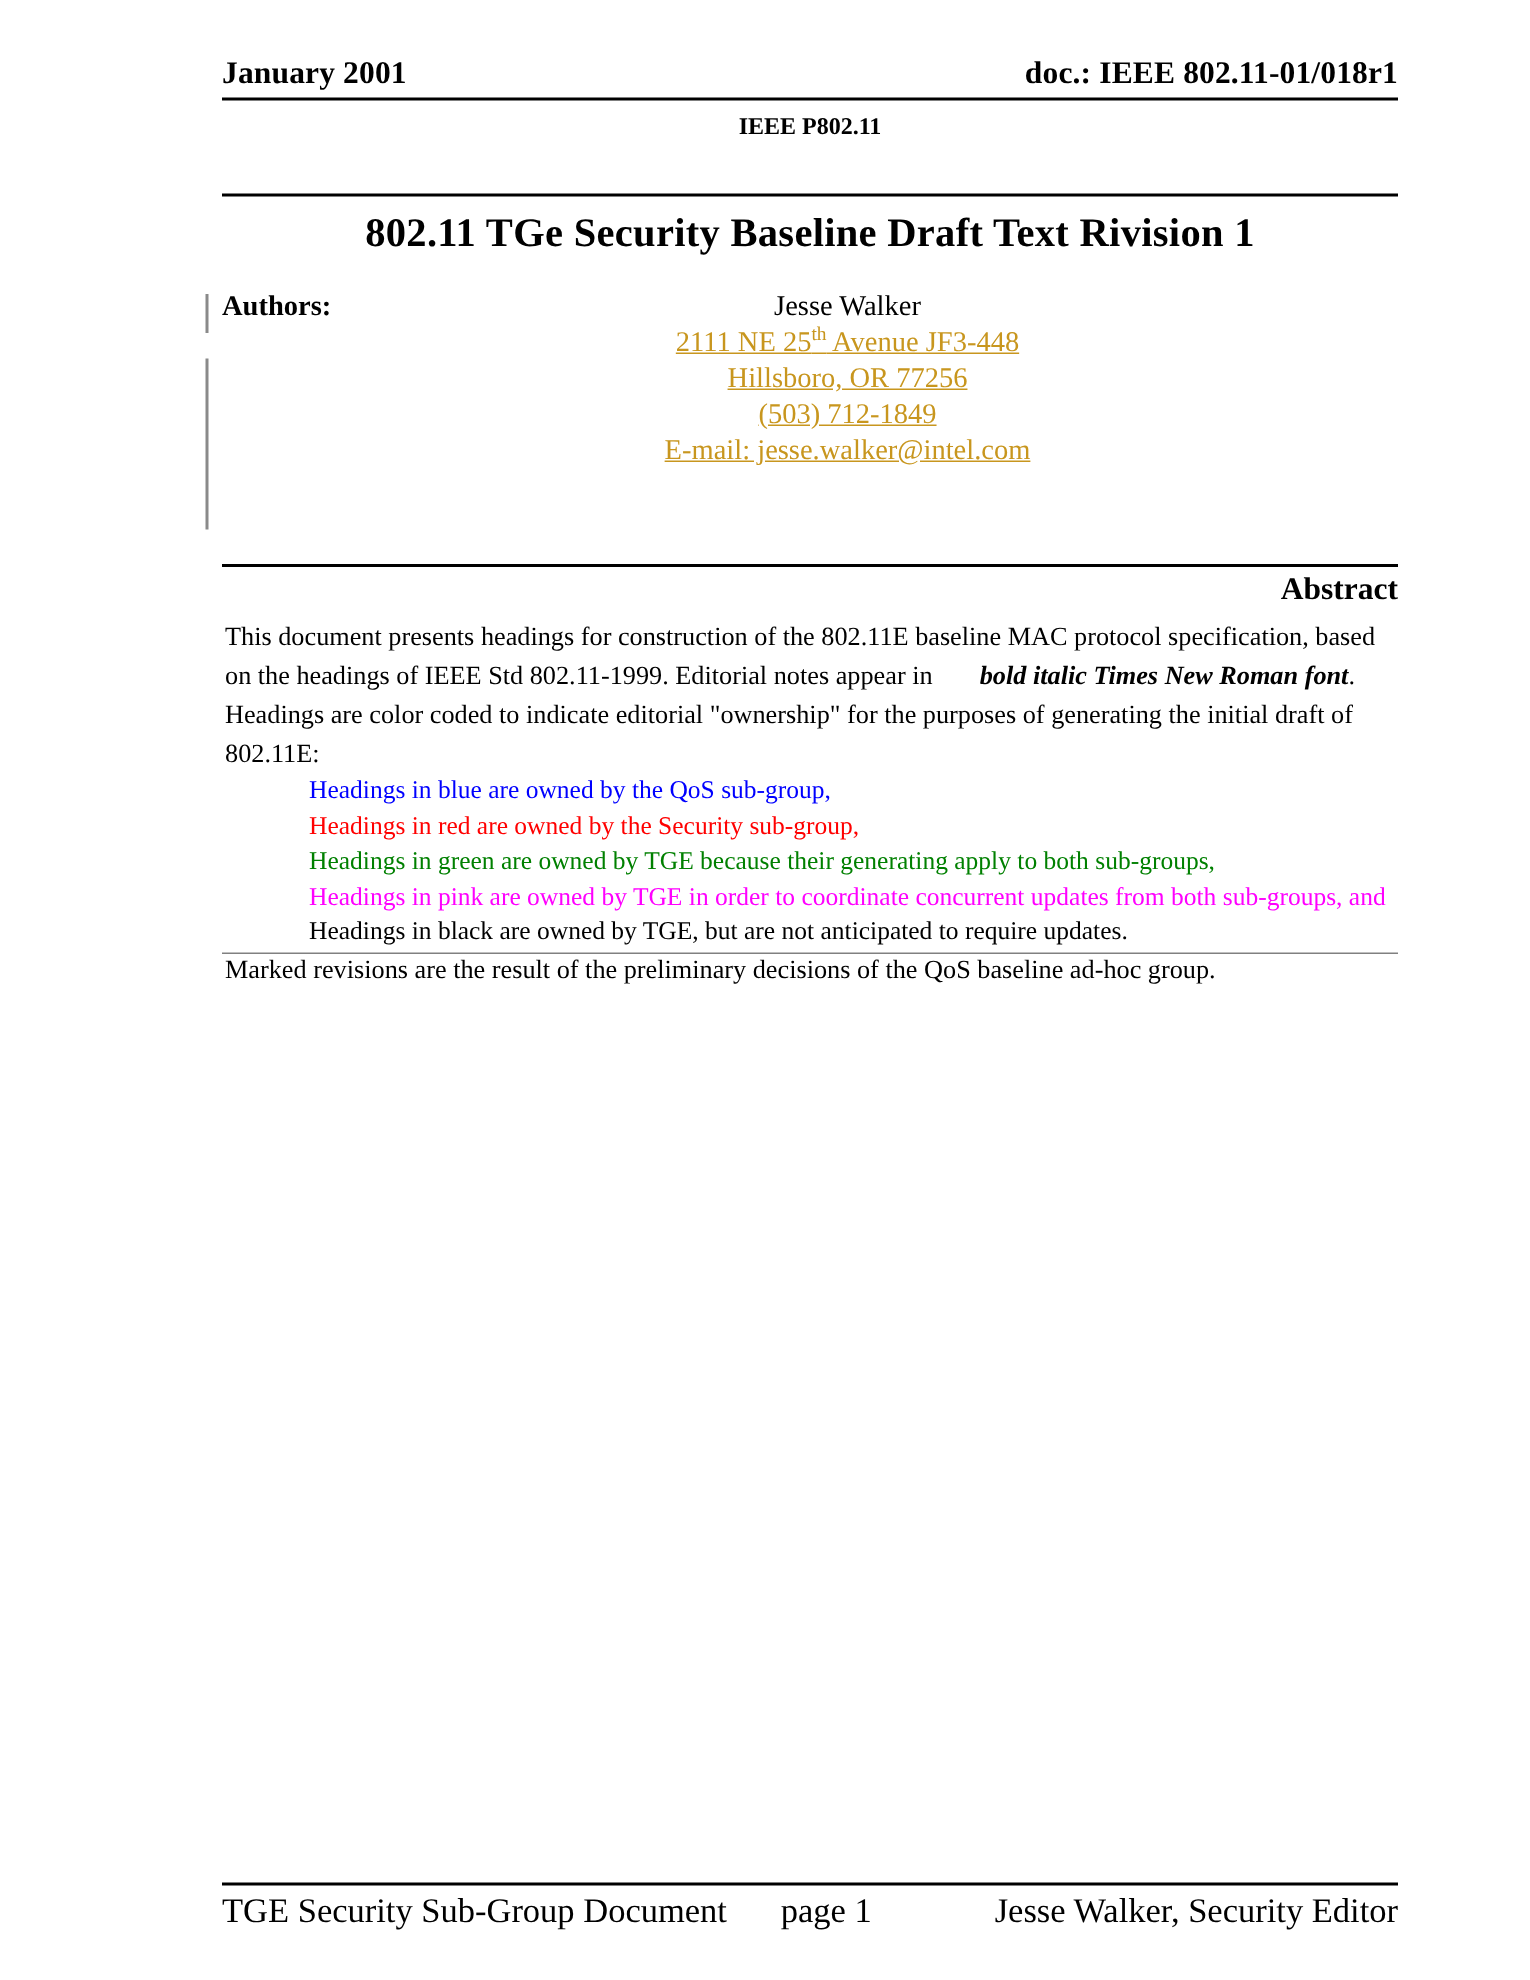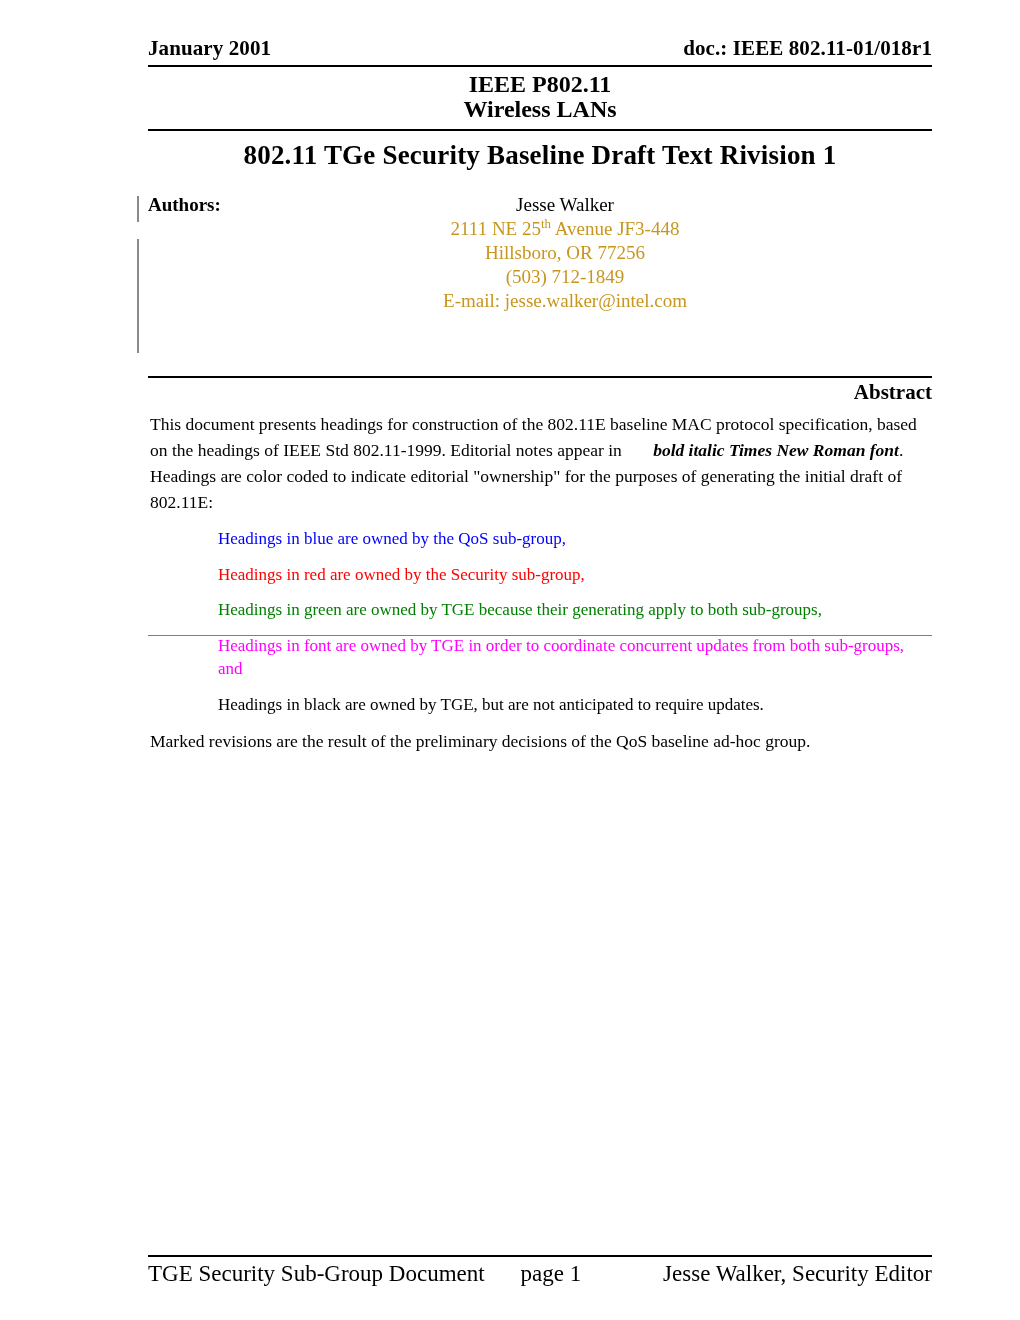--- a/index.html
+++ b/index.html
@@ -52,21 +52,21 @@
     border-top: 2px solid #000000;
   }
 
   
   .masthead {
     position: absolute;
     left: 148px;
     top: 72px;
     width: 784px;
     text-align: center;
-    font-size: 24px;
+    font-size: 16px;
     font-weight: bold;
     line-height: 25px;
   }
 
   .doc-title {
     position: absolute;
     left: 148px;
     top: 140px;
     width: 784px;
     text-align: center;
@@ -113,20 +113,21 @@
     border-left: 2px solid #8a8a8a;
     left: 137px;
   }
 
   .strike {
     color: #c8961e;
     text-decoration: line-through;
   }
   .ins {
     color: #c8961e;
+    text-decoration: underline;
   }
   .sup {
     font-size: 0.68em;
     vertical-align: super;
     line-height: 0;
   }
 
   
   .abstract-heading {
     position: absolute;
@@ -154,21 +155,21 @@
     font-style: italic;
     margin-left: 27px;
   }
   .color-list {
     margin: 0;
     padding: 0 0 0 56px;
     list-style: none;
     font-size: 17px;
     line-height: 23.5px;
   }
-  .color-list li { margin: 12px; }
+  .color-list li { margin: 0; }
   .tail-note {
     margin-top: 18px;
   }
 
   
   .doc-footer {
     position: absolute;
     left: 148px;
     top: 1261px;
     width: 784px;
@@ -186,21 +187,20 @@
 <div class="page">
 
   <div class="doc-header">
     <span>January 2001</span>
     <span>doc.: IEEE 802.11-01/018r1</span>
   </div>
   <div class="rule" style="top:65px;"></div>
 
   <div class="masthead">
     <div>IEEE P802.11</div>
-    <div>Wireless LANs</div>
   </div>
   <div class="rule" style="top:129px;"></div>
 
   <div class="doc-title">802.11 TGe Security Baseline Draft Text Rivision 1</div>
 
   <div class="change-bar" style="top: 196px; height: 26px; border-left-color: rgb(138, 138, 138);"></div>
   <div class="change-bar" style="top: 239px; height: 114px; border-left-color: rgb(138, 138, 138);"></div>
 
   <div class="meta">
 
@@ -221,21 +221,21 @@
   <div class="rule" style="top:376px;"></div>
   <div class="abstract-heading">Abstract</div>
 
   <div class="abstract-body">
     <p><span>This document presents headings for construction of the 802.11E baseline MAC protocol specification, based on the headings of IEEE Std 802.11-1999. Editorial notes appear in </span><span class="bi">bold italic Times New Roman font</span><span>.  Headings are color coded to indicate editorial "ownership" for the purposes of generating the initial draft of 802.11E:</span></p>
 
     <ul class="color-list">
       <li><span style="color: rgb(0, 0, 255);">Headings in blue are owned by the QoS sub-group,</span></li>
       <li><span style="color: rgb(255, 0, 0);">Headings in red are owned by the Security sub-group,</span></li>
       <li><span style="color: rgb(0, 128, 0);">Headings in green are owned by TGE because their generating apply to both sub-groups,</span></li>
-      <li><span style="color: rgb(255, 0, 255);">Headings in font are owned by TGE in order to coordinate concurrent updates from both sub-groups, and</span></li>
+      <li><span style="color: rgb(255, 0, 255);">Headings in pink are owned by TGE in order to coordinate concurrent updates from both sub-groups, and</span></li>
       <li><span style="color: rgb(0, 0, 0);">Headings in black are owned by TGE, but are not anticipated to require updates.</span></li>
     </ul>
 
     <p class="tail-note">Marked revisions are the result of the preliminary decisions of the QoS baseline ad-hoc group.</p>
   </div>
 
   <div class="rule thin" style="top:635px;"></div>
 
   <div class="rule footer-rule" style="top:1255px;"></div>
   <div class="doc-footer">

